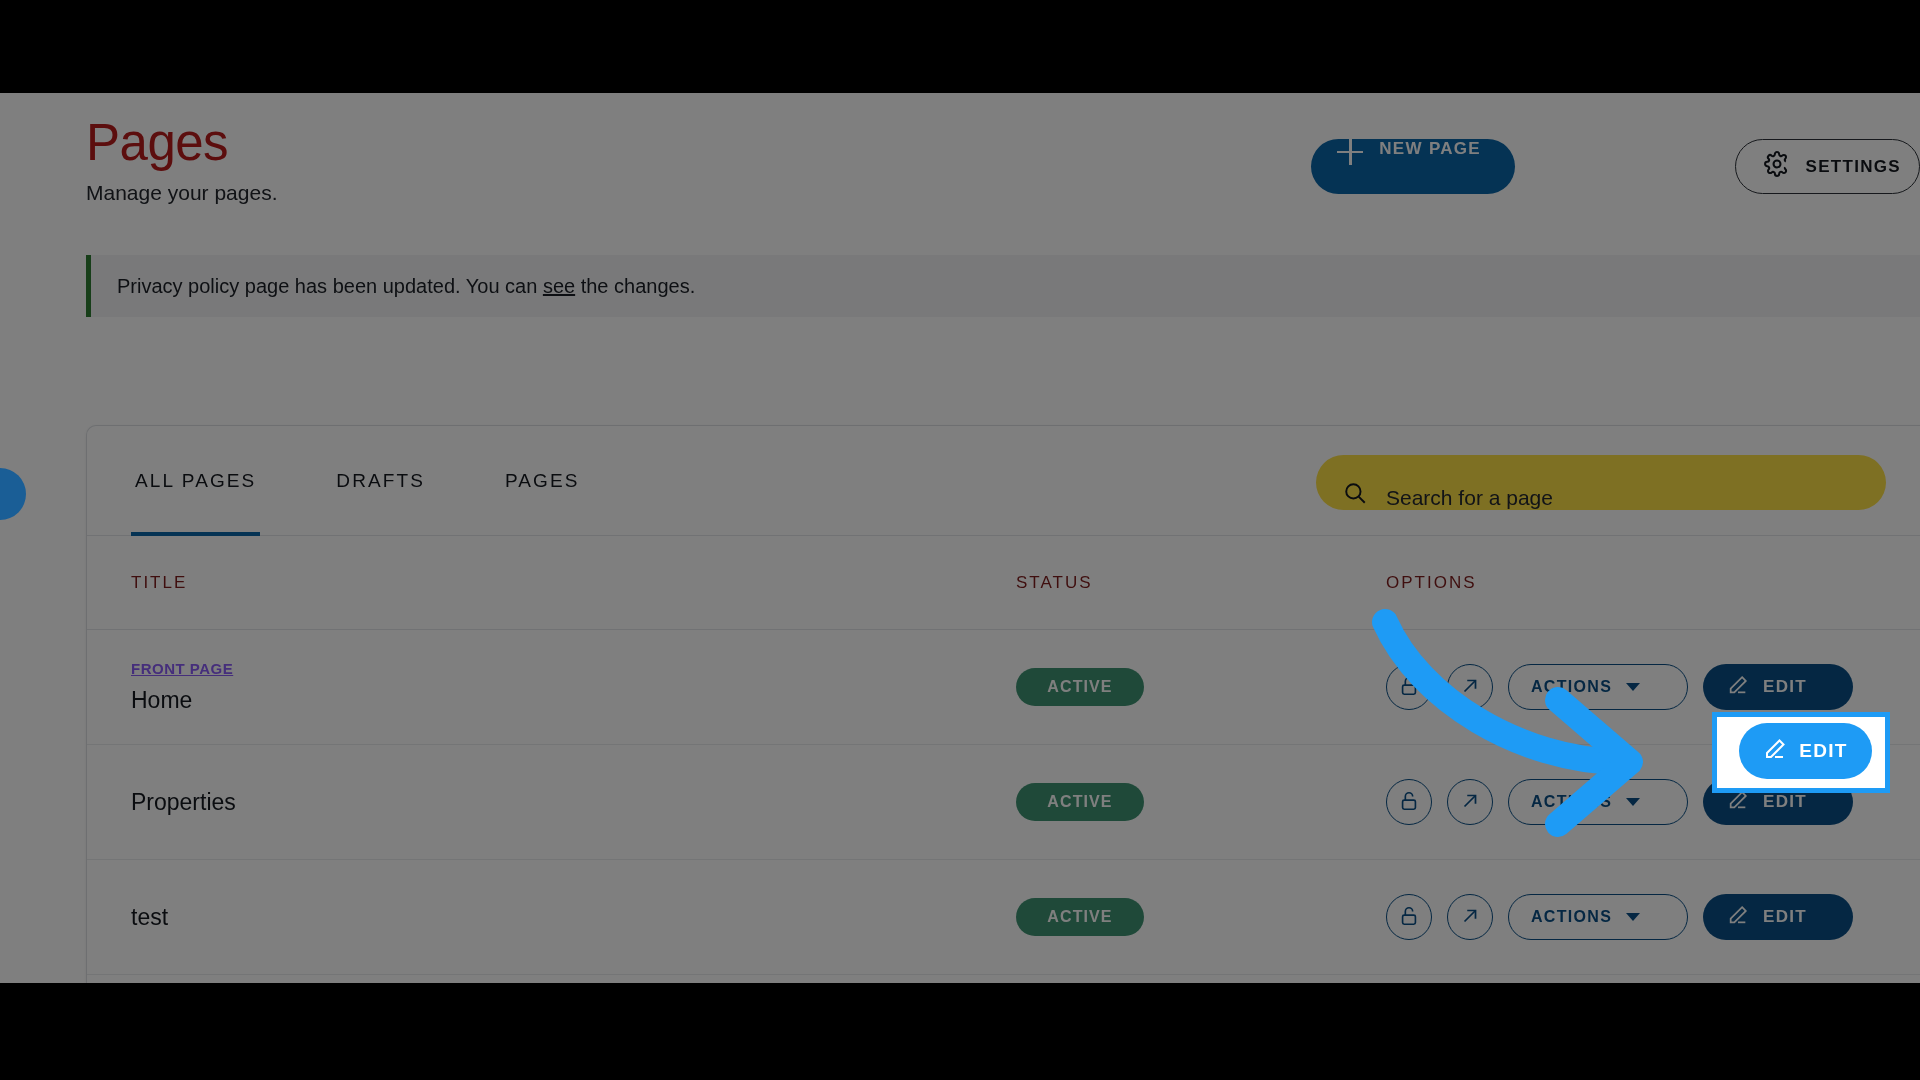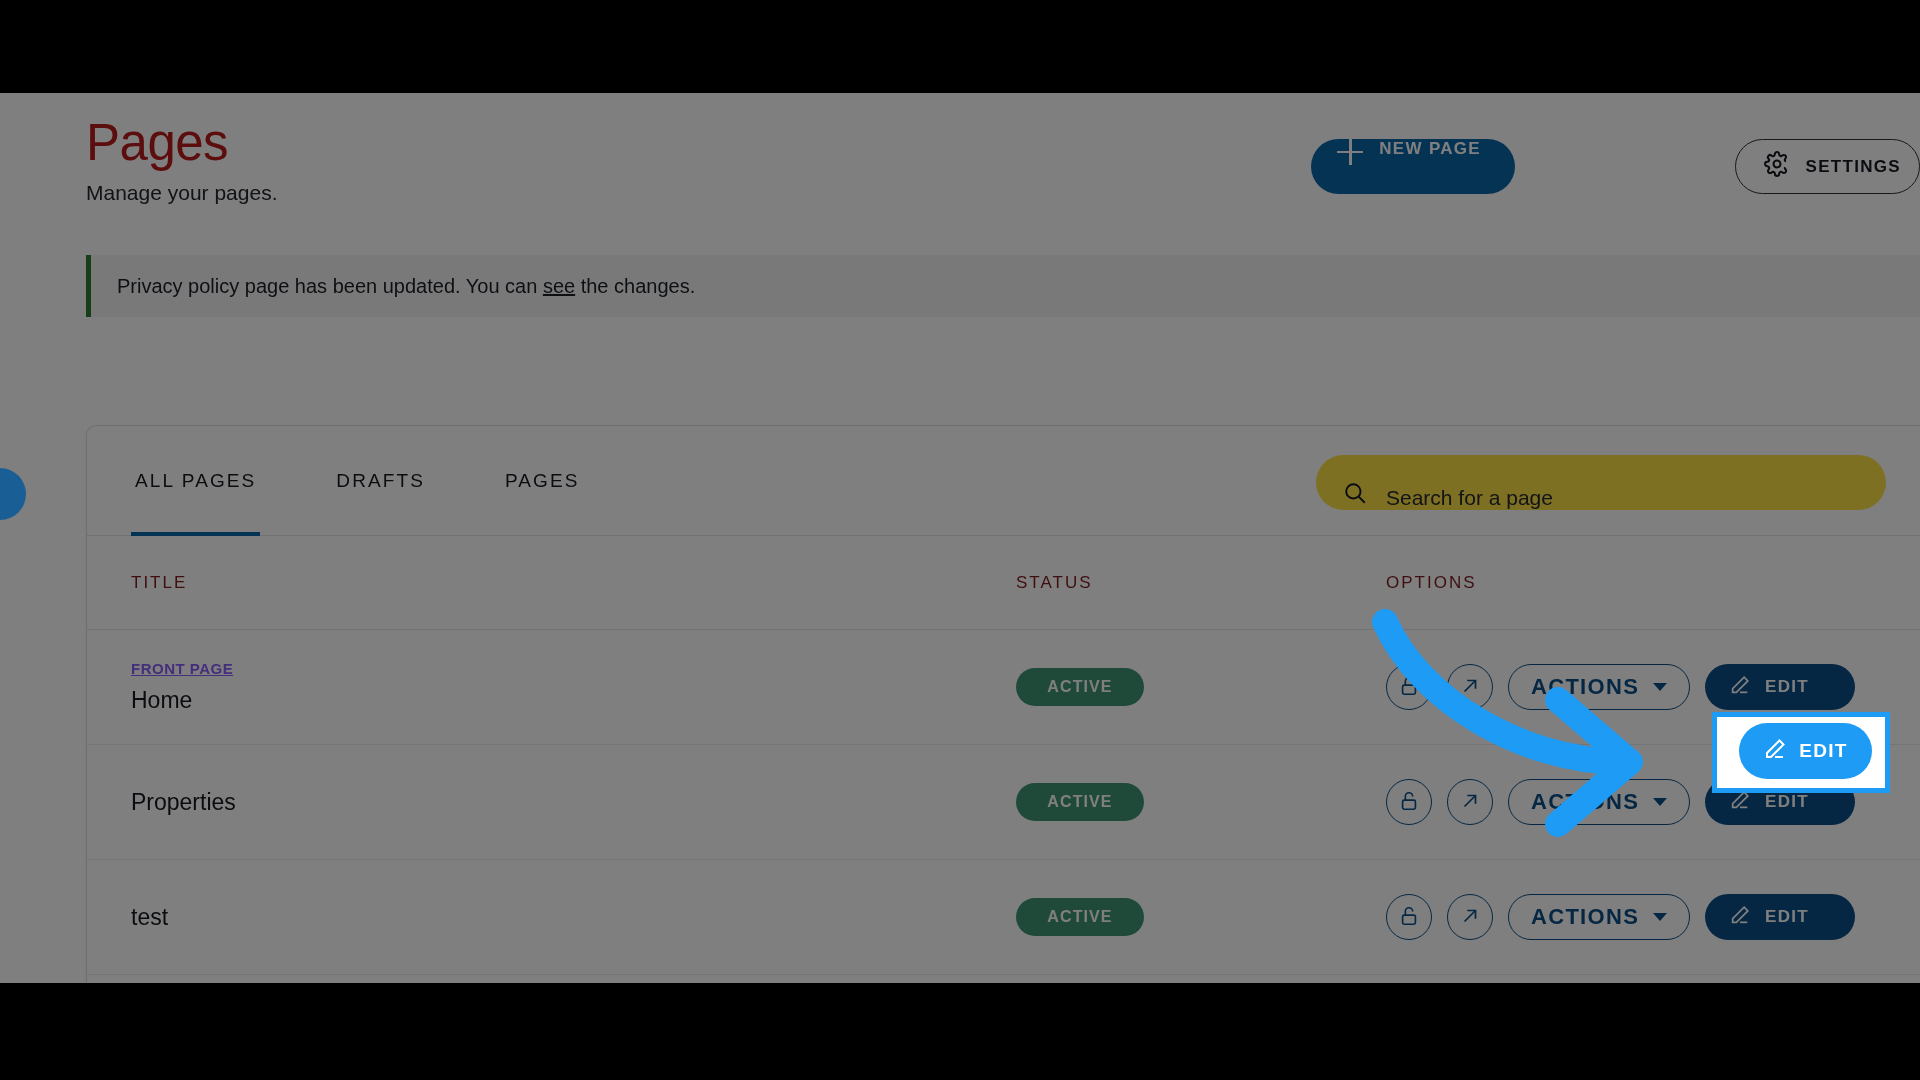--- a/index.html
+++ b/index.html
@@ -296,21 +296,21 @@
     flex: 0 0 auto;
   }
   .btn-actions {
     height: 46px;
     min-width: 180px;
     padding: 0 22px;
     border-radius: 24px;
     border: 1.5px solid #0a4f86;
     background: transparent;
     color: #0a4f86;
-    font-size: 22px;
+    font-size: 16px;
     font-weight: 700;
     letter-spacing: 1.3px;
     display: flex;
     align-items: center;
     gap: 14px;
     cursor: pointer;
     font-family: "Liberation Sans", sans-serif;
   }
   .caret {
     width: 0; height: 0;

